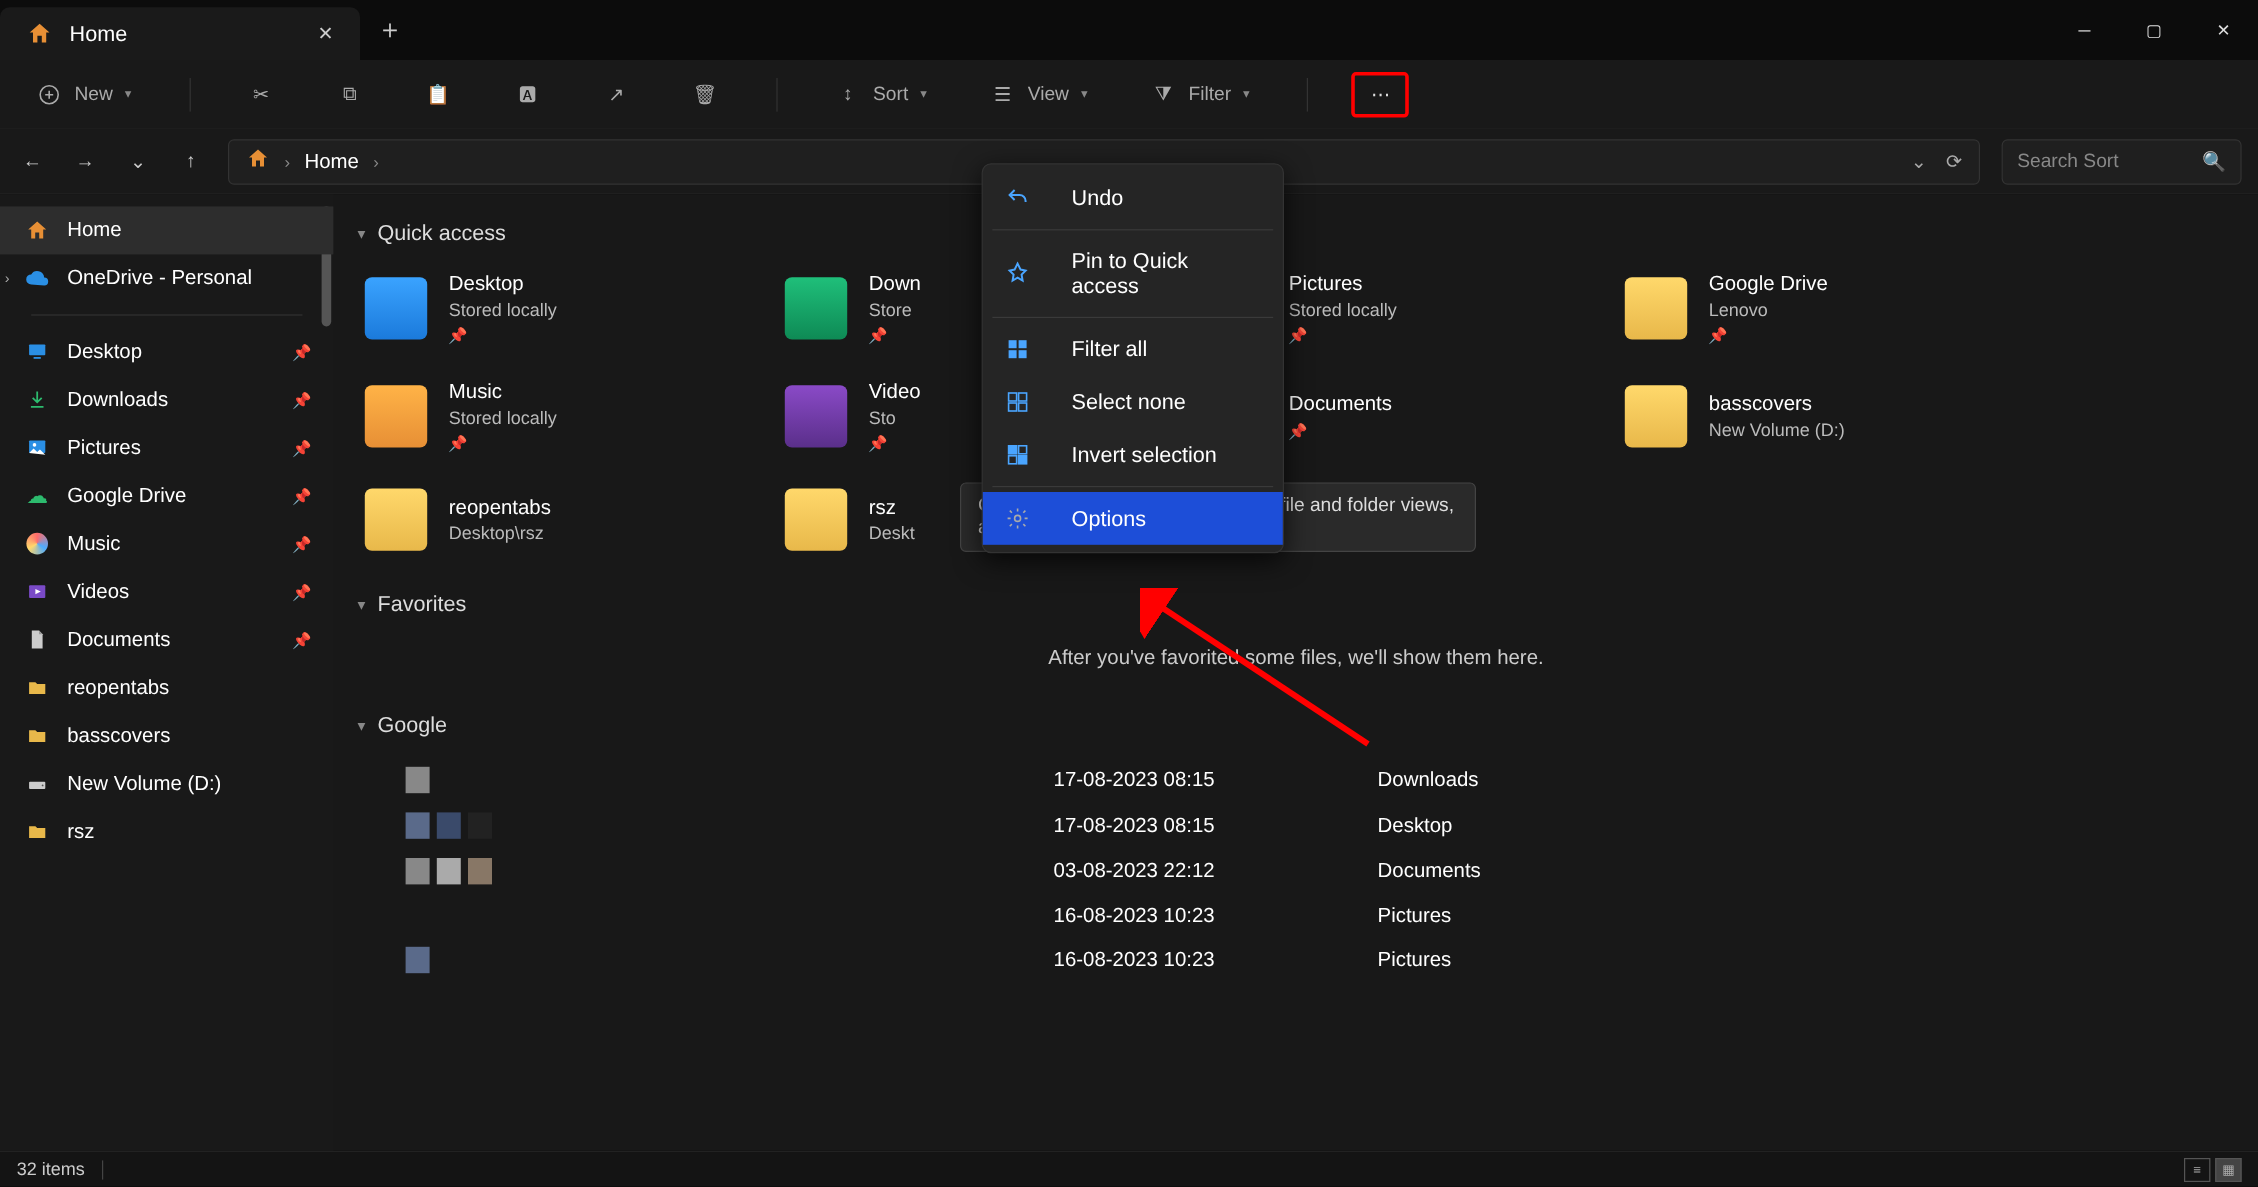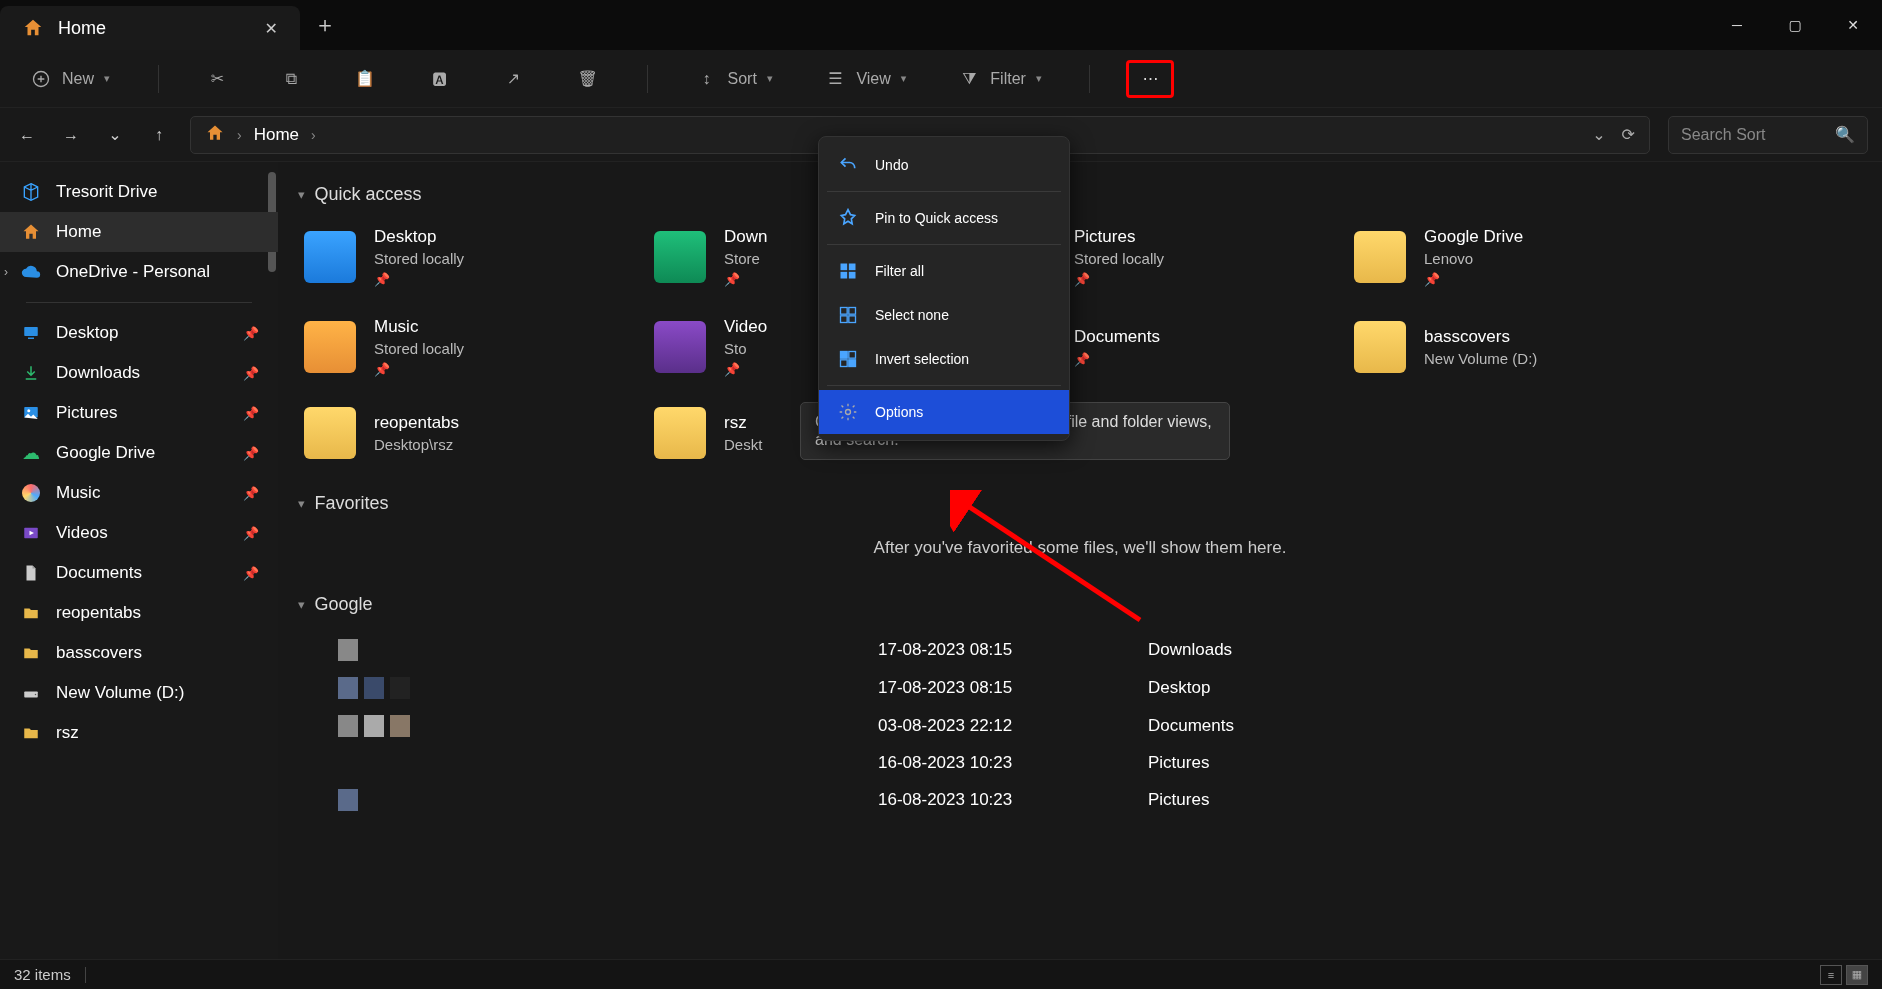--- a/index.html
+++ b/index.html
@@ -65,21 +65,21 @@
 .thumb { width:20px; height:22px; background:#666; }
 
 .statusbar { height: 30px; background: #141414; display: flex; align-items: center; padding: 0 14px; font-size: 15px; color: #ccc; border-top: 1px solid #222; }
 .statusdiv { width:1px; height:16px; background:#444; margin:0 14px;}
 .viewmodes { margin-left:auto; display:flex; gap:4px; }
 .vmode { width:22px; height:20px; border:1px solid #555; display:flex; align-items:center; justify-content:center; font-size:11px; color:#aaa;}
 .vmode.sel{background:#444;}
 
 
 .ctxmenu { position: absolute; left: 818px; top: 136px; width: 252px; background: #252525; border: 1px solid #333; border-radius: 8px; padding: 6px 0; box-shadow: 0 6px 22px rgba(0,0,0,.7); z-index: 50; }
-.ctxitem { display: flex; align-items: center; gap: 16px; padding: 11px 18px; font-size: 14px; cursor: pointer; }
+.ctxitem { display: flex; align-items: center; gap: 34px; padding: 11px 18px; font-size: 18px; cursor: pointer; }
 .ctxitem.hover { background: #1d4ed8; }
 .ctxhr { height: 1px; background: #3a3a3a; margin: 4px 8px; }
 .ctxicon { width: 22px; height: 22px; color: #4aa5ff; display: inline-flex; align-items: center; justify-content: center; }
 
 .tooltip { position: absolute; left: 800px; top: 402px; background: #2a2a2a; color: #ddd; font-size: 16px; padding: 10px 14px; border-radius: 5px; width: 430px; border:1px solid #444; z-index:49;}
 
 svg.arrow { position:absolute; left:950px; top:490px; z-index:40; pointer-events:none;}
 
 
 .fblue{background:linear-gradient(#3aa3ff,#1b7adb);}
@@ -185,29 +185,20 @@
     <span>Search Sort</span>
     <span>🔍</span>
   </div>
 </div>
 
 <div class="mainarea">
 
   <div class="sidebar">
     <div class="sbscroll"></div>
     <div id="sb-top">
-        <div class="sbitem">
-          <span class="sbicon">
-            <svg width="20" height="20" viewBox="0 0 24 24" fill="none" stroke="#3aa3ff" stroke-width="1.6">
-              <path d="M12 2l8 4v12l-8 4-8-4V6z"></path>
-              <path d="M12 2v20M4 6l8 4 8-4"></path>
-            </svg>
-          </span>
-          <span>Tresorit Drive</span>
-        </div>
         <div class="sbitem sel">
           <span class="sbicon">
             <svg width="20" height="20" viewBox="0 0 24 24" fill="#e78f35">
               <path d="M12 3l9 8h-3v9h-4v-6h-4v6H6v-9H3z"></path>
             </svg>
           </span>
           <span>Home</span>
         </div>
         <div class="sbitem">
           <span class="sbchevron">›</span>

